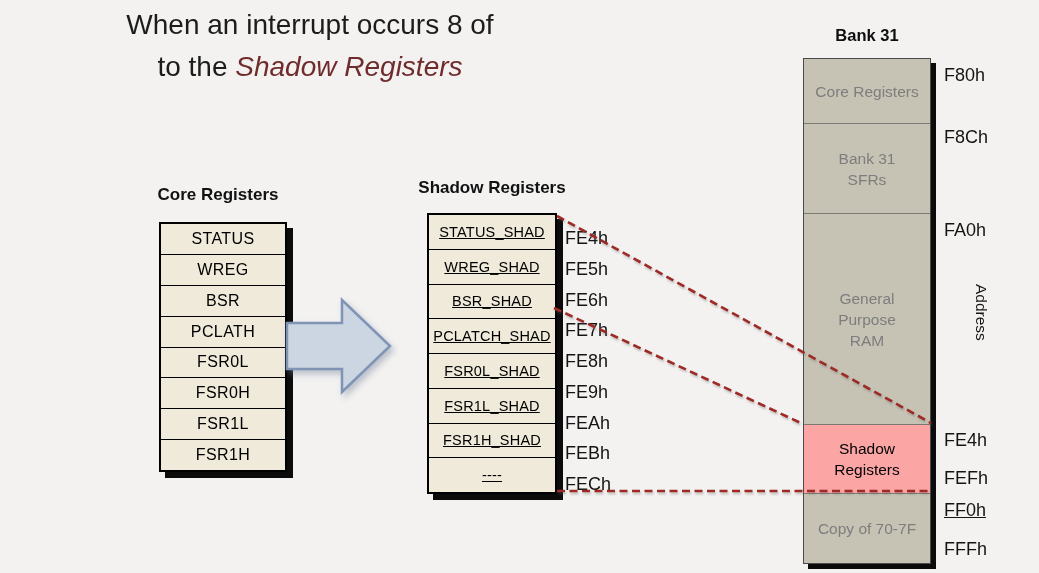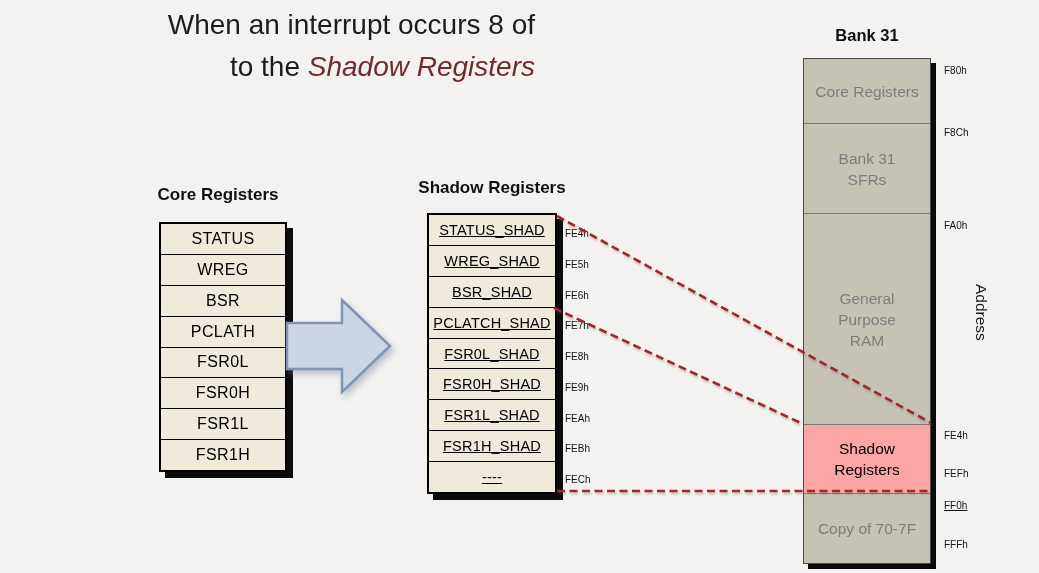--- a/index.html
+++ b/index.html
@@ -5,21 +5,21 @@
   html,body{margin:0;padding:0;}
   body{
     width:1039px;height:573px;position:relative;overflow:hidden;
     background:#f3f2f1;
     font-family:"Liberation Sans","DejaVu Sans",sans-serif;
     color:#1a1a1a;
   }
   
   .title{
     position:absolute;left:85px;top:4px;width:450px;
-    text-align:right;font-size:28px;line-height:42px;color:#1c1c1c;
+    text-align:center;font-size:28px;line-height:42px;color:#1c1c1c;
   }
   .title .em{color:#702c2c;font-style:italic;}
   
   .tbl-heading{
     position:absolute;font-size:17px;font-weight:bold;color:#111;text-align:center;
   }
   
   .reg-table{
     position:absolute;display:flex;flex-direction:column;box-sizing:border-box;
     background:#efeada;border:2px solid #000;box-shadow:6px 6px 0 #0b0b0b;
@@ -28,21 +28,21 @@
     flex:1;display:flex;align-items:center;justify-content:center;
     font-size:16px;letter-spacing:.4px;color:#000;border-top:1.5px solid #000;
     white-space:nowrap;
   }
   .reg-row:first-child{border-top:none;}
   .core-table{left:159px;top:222px;width:128px;height:250px;}
   .shadow-table{left:427px;top:213px;width:130px;height:281px;}
   .shadow-table .reg-row{font-size:14.5px;letter-spacing:.2px;text-decoration:underline;}
   
   .addr{
-    position:absolute;font-size:10px;color:#141414;white-space:nowrap;
+    position:absolute;font-size:18px;color:#141414;white-space:nowrap;
   }
   
   .arrow-wrap{position:absolute;left:284px;top:296px;width:112px;height:102px;}
   .arrow-wrap svg{filter:drop-shadow(3px 4px 3px rgba(120,130,155,.45));}
   
   .bank-title{
     position:absolute;left:803px;top:26px;width:128px;text-align:center;
     font-size:16.5px;font-weight:bold;color:#0e0e0e;
   }
   .bank31{
@@ -98,21 +98,20 @@
   </svg>
 </div>
 
 <div class="tbl-heading" style="left:402px;top:178px;width:180px;">Shadow Registers</div>
 <div class="reg-table shadow-table">
   <div class="reg-row">STATUS_SHAD</div>
   <div class="reg-row">WREG_SHAD</div>
   <div class="reg-row">BSR_SHAD</div>
   <div class="reg-row">PCLATCH_SHAD</div>
   <div class="reg-row">FSR0L_SHAD</div>
-  <div class="reg-row">FSR0H_SHAD</div>
   <div class="reg-row">FSR1L_SHAD</div>
   <div class="reg-row">FSR1H_SHAD</div>
   <div class="reg-row">----</div>
 </div>
 
 <div class="addr" style="left:565px;top:228px;">FE4h</div>
 <div class="addr" style="left:565px;top:259px;">FE5h</div>
 <div class="addr" style="left:565px;top:290px;">FE6h</div>
 <div class="addr" style="left:565px;top:320px;">FE7h</div>
 <div class="addr" style="left:565px;top:351px;">FE8h</div>

